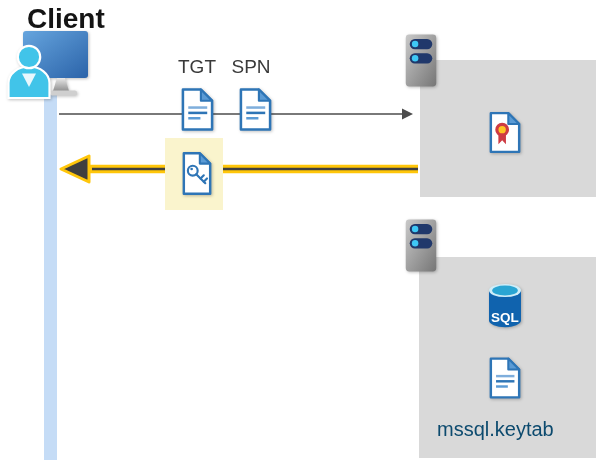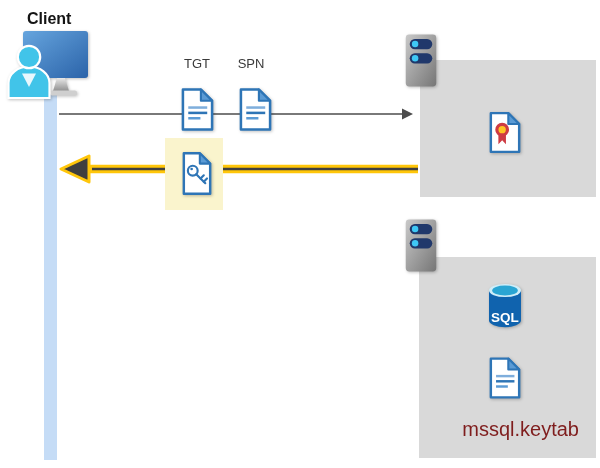--- a/index.html
+++ b/index.html
@@ -3,28 +3,28 @@
 <meta charset="utf-8">
 <style>
   html,body { margin:0; padding:0; background:#fff; }
   #stage {
     position:relative; width:600px; height:468px; background:#ffffff;
     font-family:"Liberation Sans", sans-serif; overflow:hidden;
   }
   .abs { position:absolute; }
   .panel { position:absolute; background:#D9D9D9; }
   .heading {
-    position:absolute; font-weight:bold; font-size:16px; line-height:23px;
+    position:absolute; font-weight:bold; font-size:28px; line-height:23px;
     color:#141414; letter-spacing:0;
   }
   .ticket-label {
-    position:absolute; font-size:13px; color:#3A3A3A; text-align:center;
+    position:absolute; font-size:19px; color:#3A3A3A; text-align:center;
   }
   .file-label {
-    position:absolute; font-size:20px; color:#7f1d1d; text-align:right;
+    position:absolute; font-size:20px; color:#0c4a6e; text-align:left;
   }
   .icon { position:absolute; filter:drop-shadow(1px 1.5px 1.5px rgba(0,0,0,0.25)); }
   #client-bar {
     position:absolute; left:44px; top:94px; width:13px; height:366px;
     background:#C5DCF6;
   }
   #highlight-box {
     position:absolute; left:165px; top:138px; width:58px; height:72px;
     background:#FAF4CD;
   }

